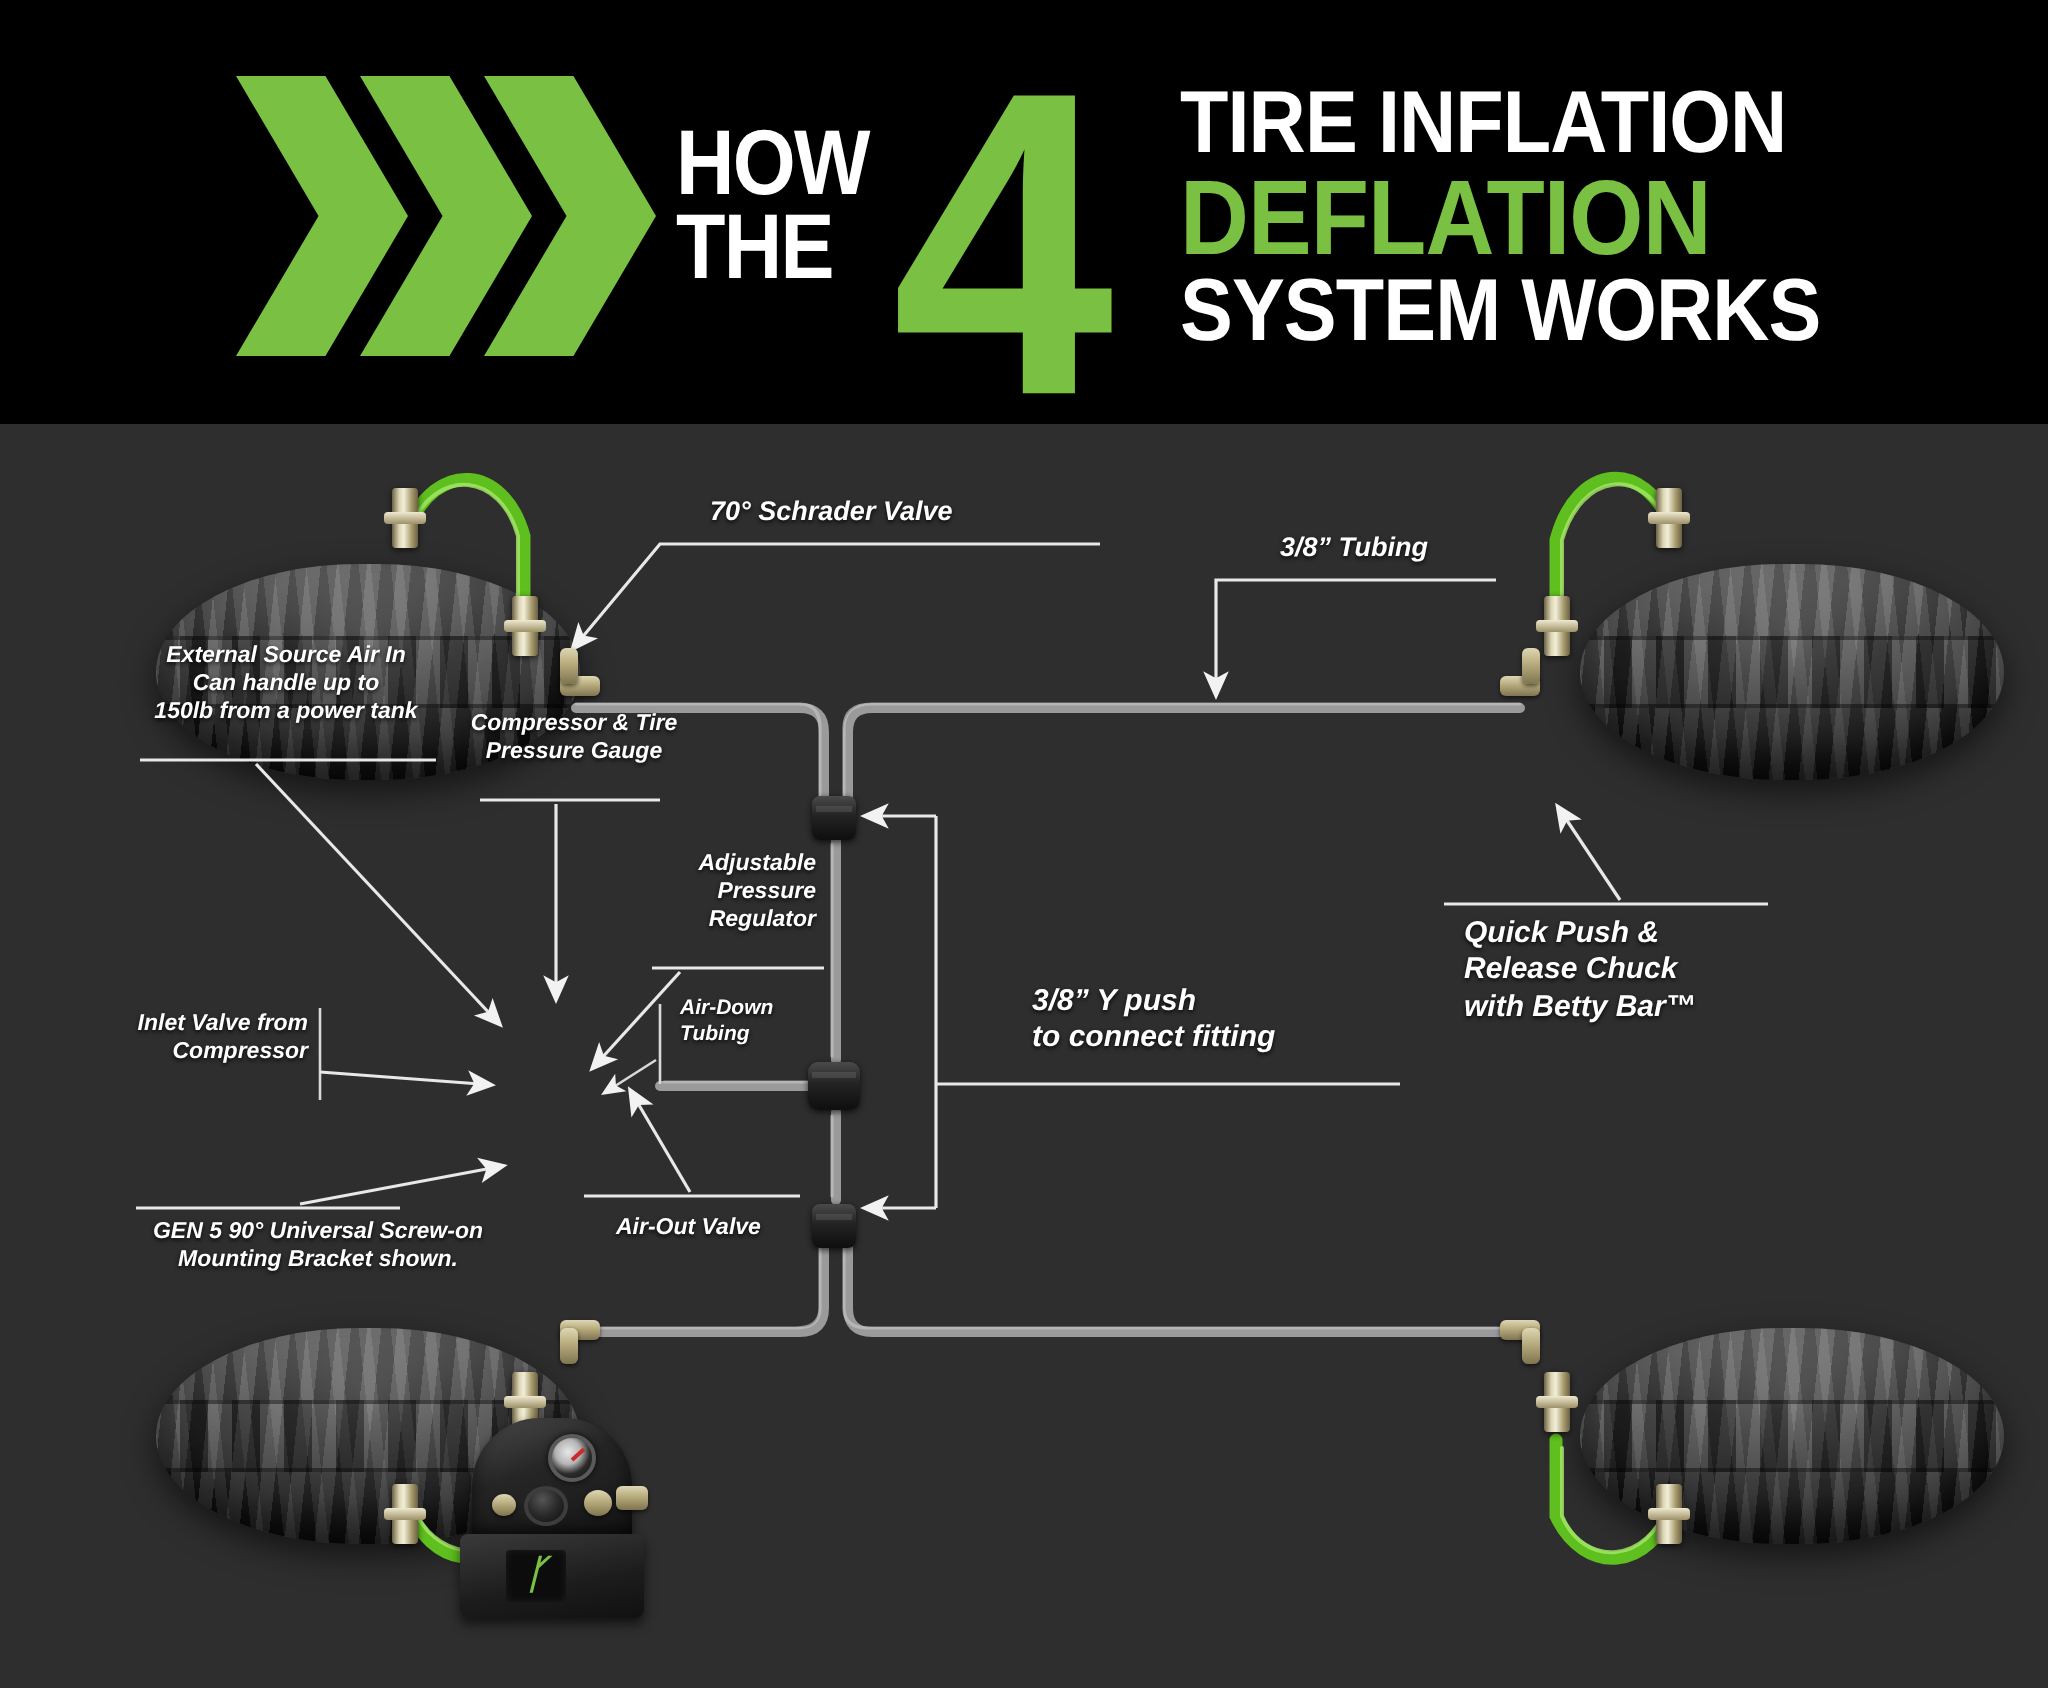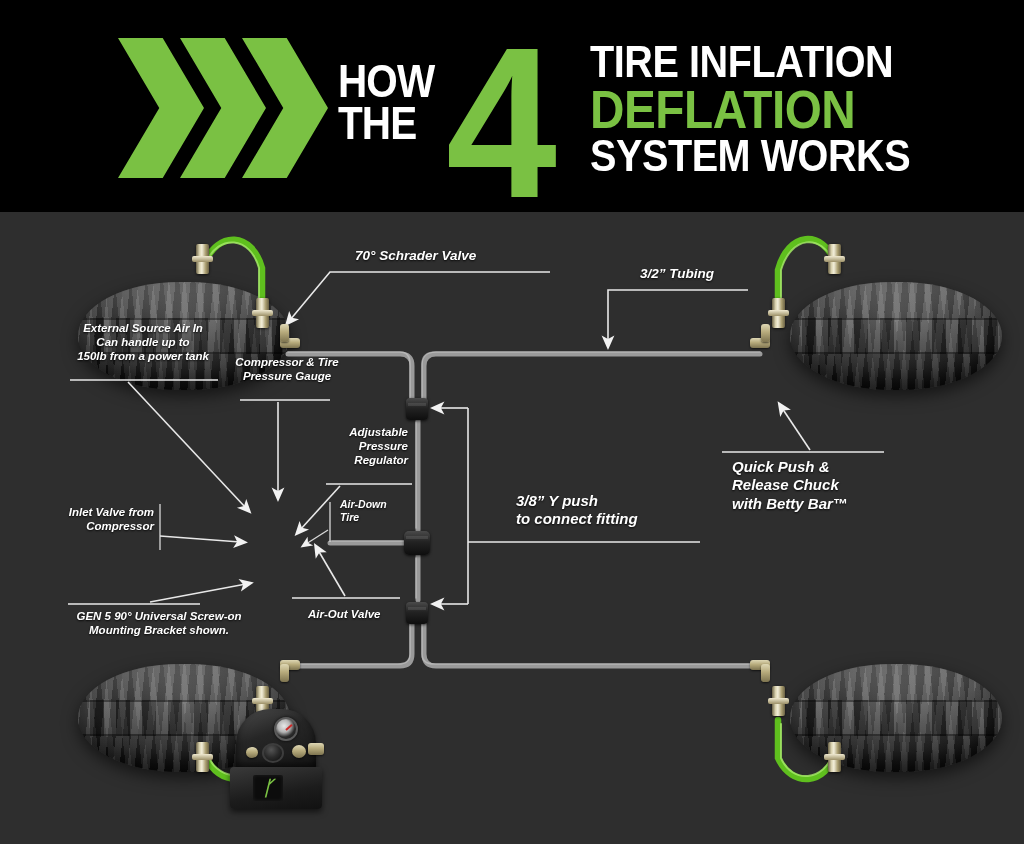--- a/index.html
+++ b/index.html
@@ -446,35 +446,35 @@
       <div class="brass" style="left:62px; top:36px; width:14px; height:13px; border-radius:50%;"></div>
       <div class="brass" style="left:78px; top:34px; width:16px; height:12px;"></div>
       <div class="comp-base"></div>
       <div class="logo-plate">
         <span>ᚴ</span>
       </div>
     </div>
 
     <div class="lbl" style="left:355px; top:36px;">70° Schrader Valve</div>
 
-    <div class="lbl" style="left:640px; top:54px;">3/2” Tubing</div>
+    <div class="lbl" style="left:640px; top:54px;">3/8” Tubing</div>
 
     <div class="lbl ctr sm" style="left:62px; top:110px; width:162px;">External Source Air In
 Can handle up to
 150lb from a power tank</div>
 
     <div class="lbl ctr sm" style="left:222px; top:144px; width:130px;">Compressor &amp; Tire
 Pressure Gauge</div>
 
     <div class="lbl rgt sm" style="left:318px; top:214px; width:90px;">Adjustable
 Pressure
 Regulator</div>
 
     <div class="lbl sm" style="left:340px; top:286px; width:80px; font-size:10.5px;">Air-Down
-Tire</div>
+Tubing</div>
 
     <div class="lbl rgt sm" style="left:28px; top:294px; width:126px;">Inlet Valve from
 Compressor</div>
 
     <div class="lbl ctr sm" style="left:48px; top:398px; width:222px;">GEN 5 90° Universal Screw-on
 Mounting Bracket shown.</div>
 
     <div class="lbl sm" style="left:308px; top:396px;">Air-Out Valve</div>
 
     <div class="lbl" style="left:492px; top:280px; width:200px; font-size:15px;margin-left:24px;">3/8” Y push

